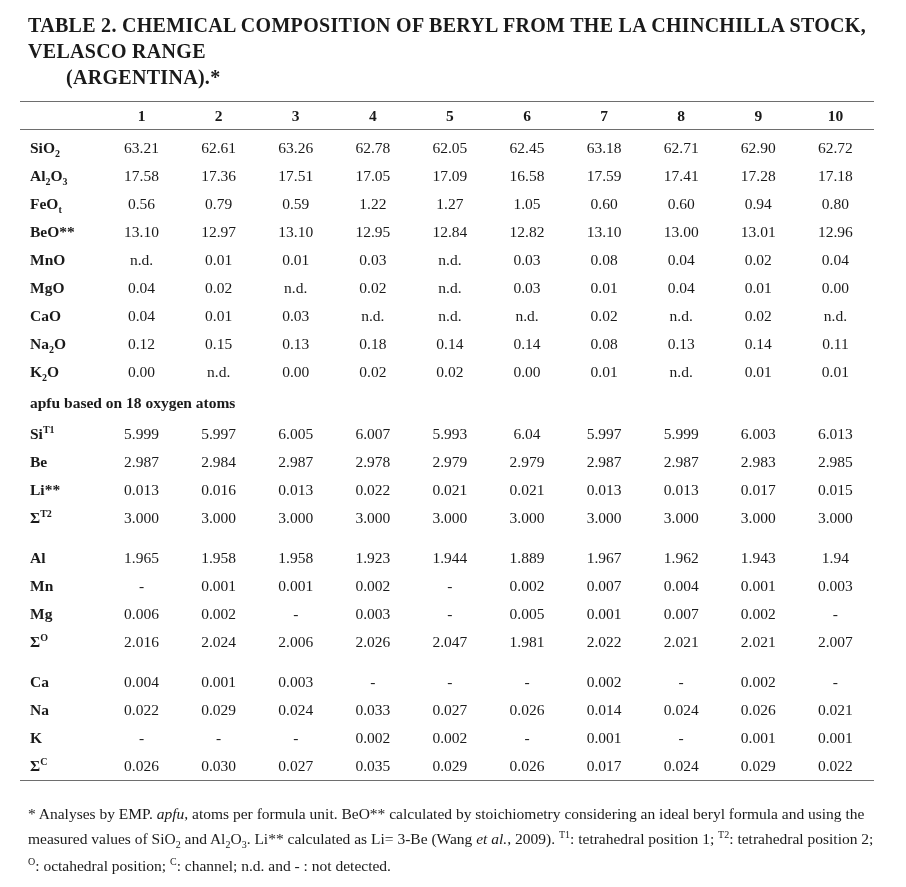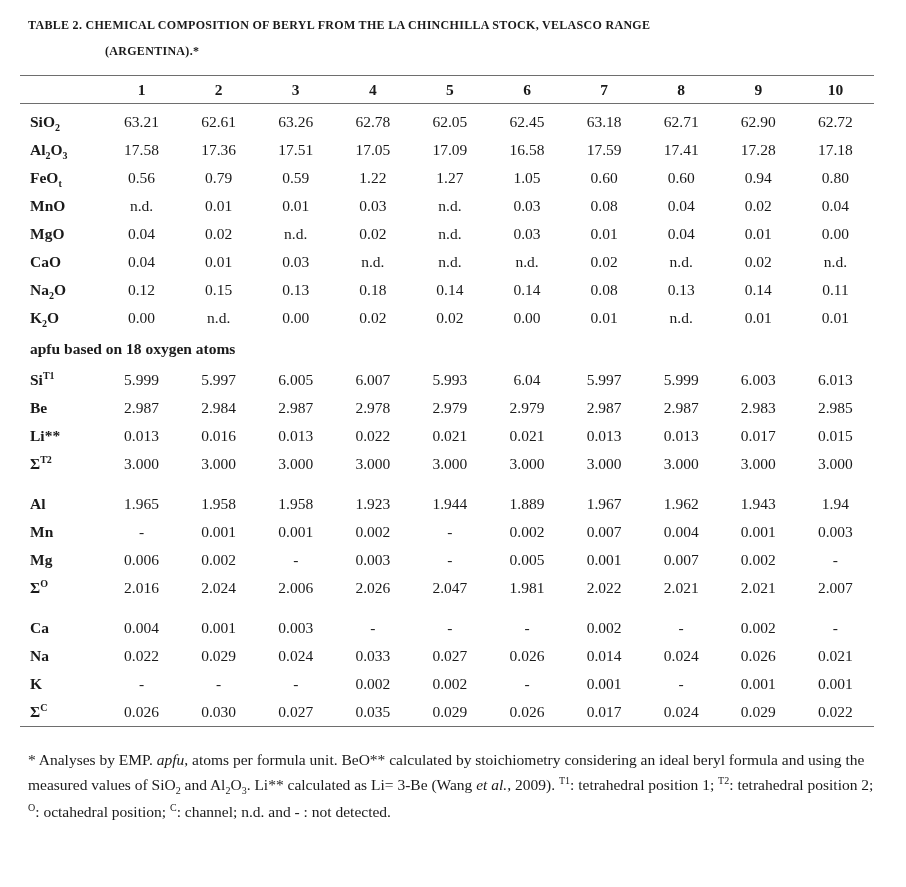--- a/index.html
+++ b/index.html
@@ -15,26 +15,26 @@
     font-family: "Liberation Serif", "DejaVu Serif", serif;
   }
   .page {
     position: relative;
     width: 906px;
     height: 887px;
   }
   .title-block {
     padding: 12px 20px 0 28px;
     font-weight: bold;
-    font-size: 12px;
+    font-size: 20px;
     line-height: 26px;
     letter-spacing: 0.3px;
   }
   .title-line2 {
-    margin-left: 77px;
+    margin-left: 38px;
   }
   table.comp {
     border-collapse: collapse;
     table-layout: fixed;
     width: 854px;
     margin: 11px 0 0 20px;
     border-bottom: 1px solid #6e6e6e;
     font-size: 15.5px;
   }
   thead tr {
@@ -148,20 +148,33 @@
           <td class="val">0.59</td>
           <td class="val">1.22</td>
           <td class="val">1.27</td>
           <td class="val">1.05</td>
           <td class="val">0.60</td>
           <td class="val">0.60</td>
           <td class="val">0.94</td>
           <td class="val">0.80</td>
         </tr>
         <tr class="data-row">
+          <td class="label"><span>BeO**</span></td>
+          <td class="val">13.10</td>
+          <td class="val">12.97</td>
+          <td class="val">13.10</td>
+          <td class="val">12.95</td>
+          <td class="val">12.84</td>
+          <td class="val">12.82</td>
+          <td class="val">13.10</td>
+          <td class="val">13.00</td>
+          <td class="val">13.01</td>
+          <td class="val">12.96</td>
+        </tr>
+        <tr class="data-row">
           <td class="label"><span>MnO</span></td>
           <td class="val">n.d.</td>
           <td class="val">0.01</td>
           <td class="val">0.01</td>
           <td class="val">0.03</td>
           <td class="val">n.d.</td>
           <td class="val">0.03</td>
           <td class="val">0.08</td>
           <td class="val">0.04</td>
           <td class="val">0.02</td>

